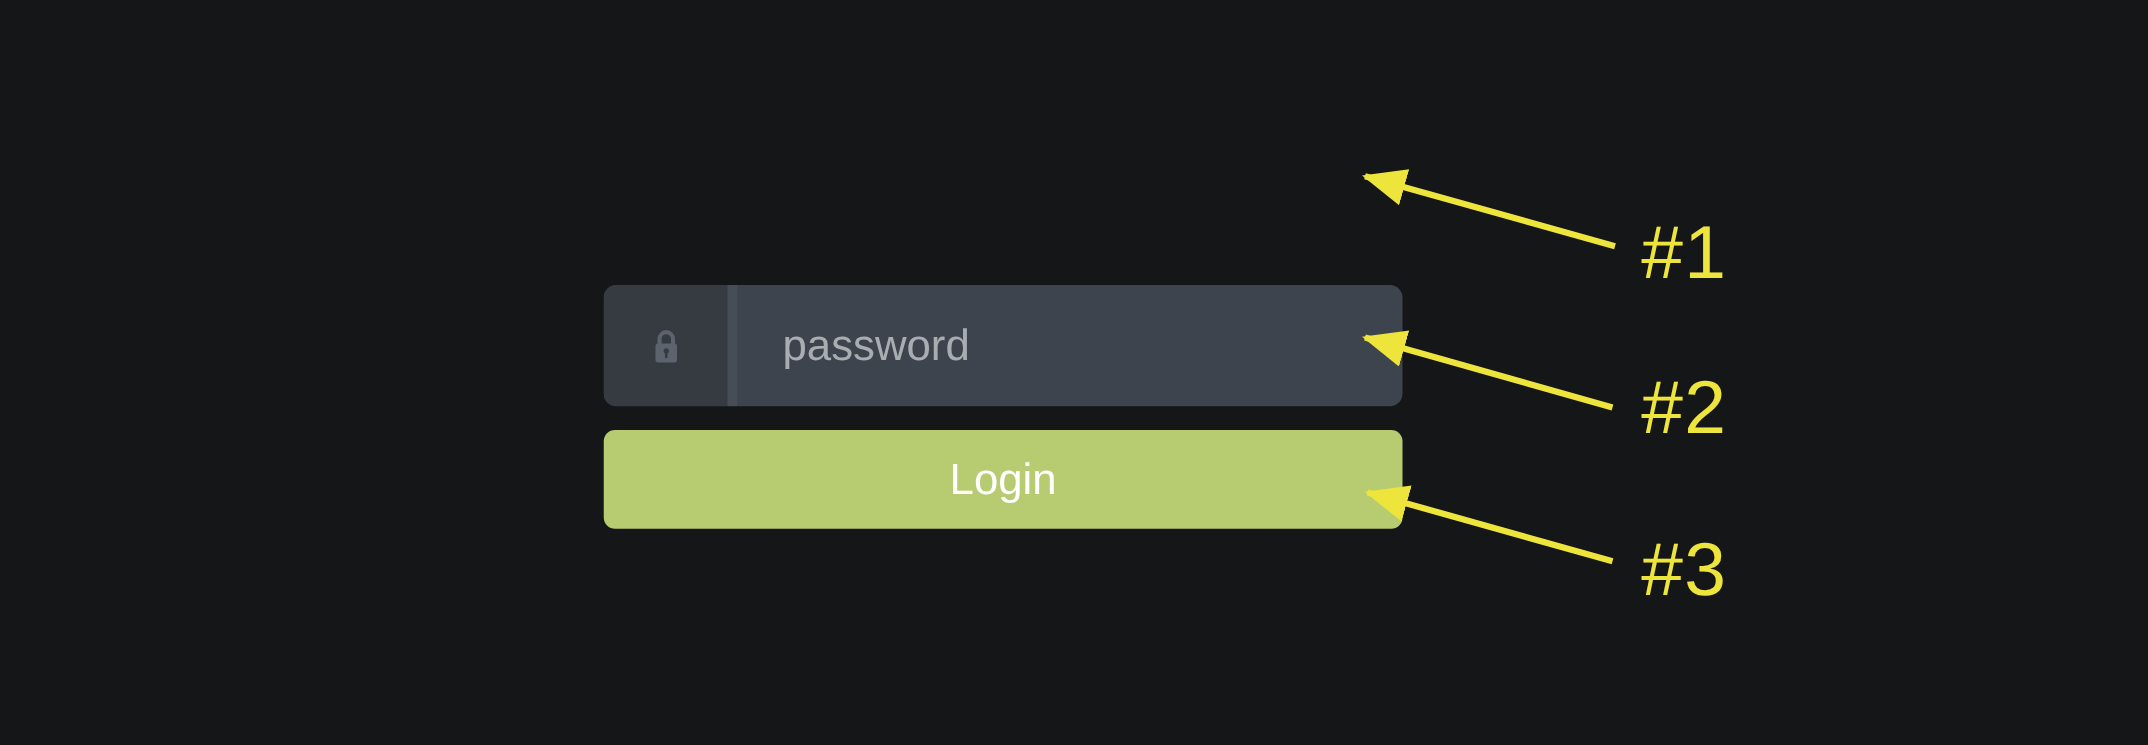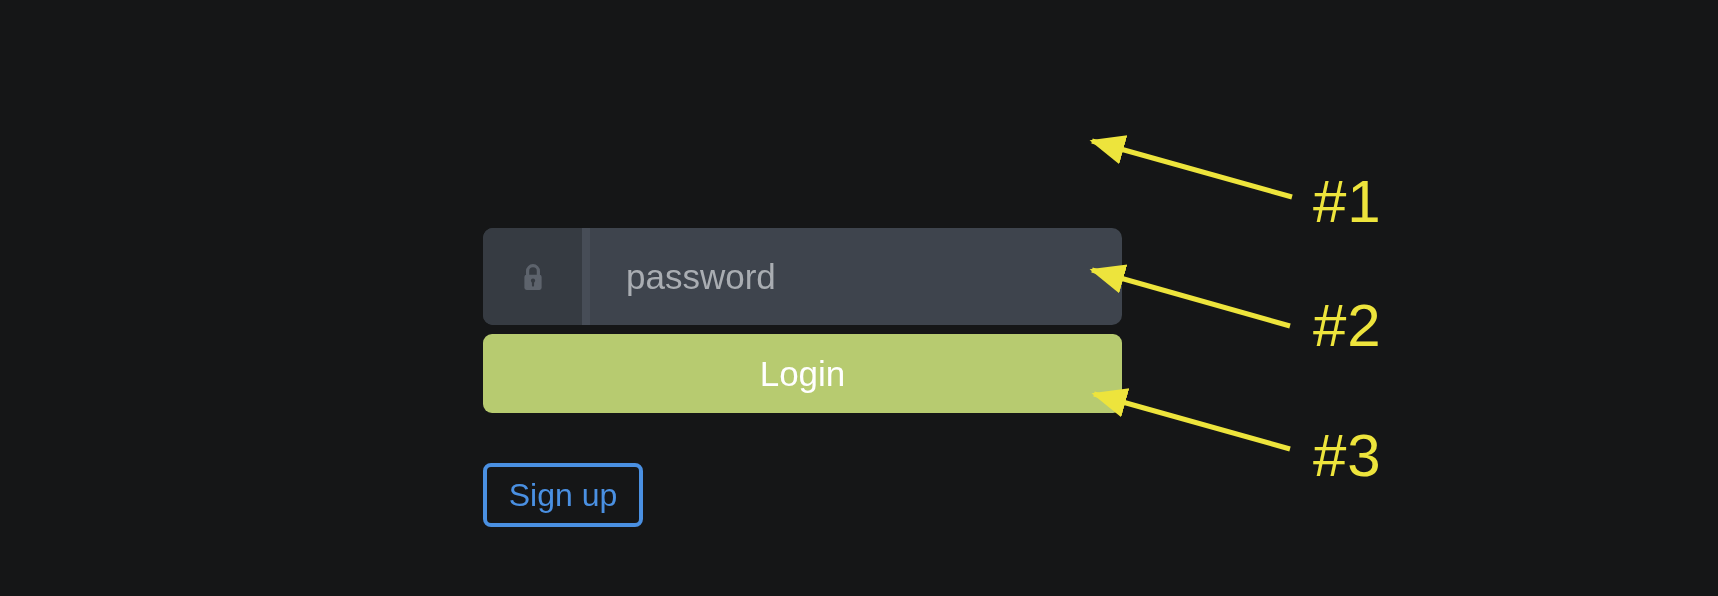--- a/index.html
+++ b/index.html
@@ -48,21 +48,21 @@
     padding: 0 20px 0 36px;
     font-family: inherit;
   }
   .text-input::placeholder {
     color: #a9adb2;
     opacity: 1;
   }
   .login-btn {
     position: absolute;
     left: 483px;
-    top: 334px;
+    top: 344px;
     width: 639px;
     height: 79px;
     background: #b7cb70;
     color: #ffffff;
     font-size: 35px;
     border: none;
     border-radius: 9px;
     font-family: inherit;
     cursor: pointer;
   }
@@ -113,21 +113,20 @@
         <rect x="2" y="11" width="16" height="14" rx="2" fill="#5d636c"></rect>
         <circle cx="10" cy="16.5" r="2" fill="#363b42"></circle>
         <rect x="9" y="17.5" width="2" height="4.5" rx="1" fill="#363b42"></rect>
       </svg>
     </div>
     <input class="text-input" type="password" placeholder="password" style="">
   </div>
 
   <button class="login-btn">Login</button>
 
-  <button class="signup-btn">Sign up</button>
 
   <svg class="arrows" viewBox="0 0 1718 596">
     <defs>
       <marker id="ah" markerWidth="8" markerHeight="7" refX="6.5" refY="3" orient="auto" markerUnits="strokeWidth">
         <path d="M0,0 L7,3 L0,6 Z" fill="#ede43c"></path>
       </marker>
     </defs>
     <line x1="1292" y1="197" x2="1092" y2="141" stroke="#ede43c" stroke-width="5" marker-end="url(#ah)"></line>
     <line x1="1290" y1="326" x2="1092" y2="270" stroke="#ede43c" stroke-width="5" marker-end="url(#ah)"></line>
     <line x1="1290" y1="449" x2="1094" y2="394" stroke="#ede43c" stroke-width="5" marker-end="url(#ah)"></line>

